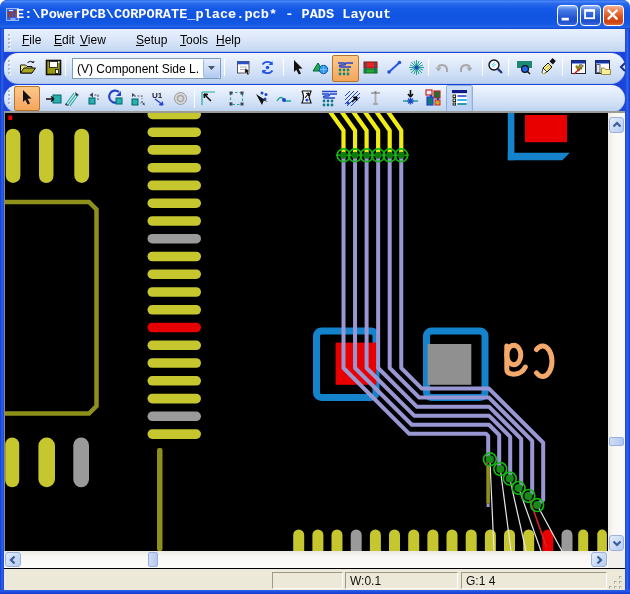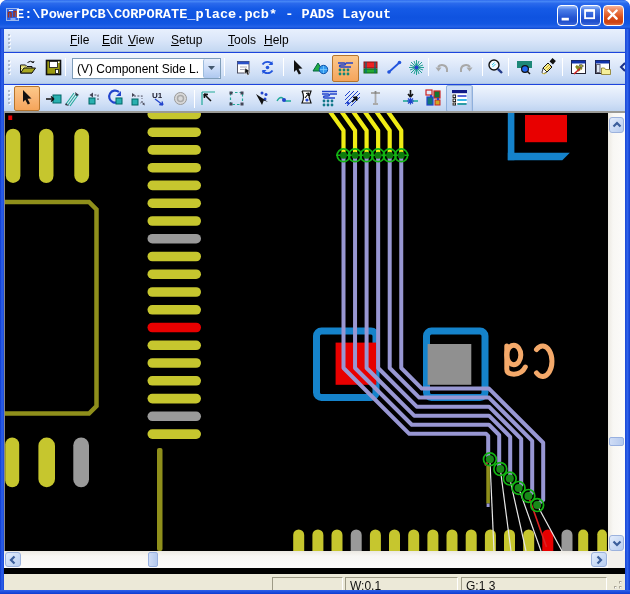--- a/index.html
+++ b/index.html
@@ -16,26 +16,26 @@
 #ticon{position:absolute;left:6px;top:8px;width:13px;height:13px;}
 .wbtn{position:absolute;top:5px;width:21px;height:21px;border-radius:4px;
   border:1px solid #fff;color:#fff;}
 #bmin{left:557px;background:linear-gradient(180deg,#9cbcf8 0%,#4a7de8 20%,#2455d2 60%,#1e4ecb 80%,#3a66da 100%);}
 #bmax{left:580px;background:linear-gradient(180deg,#9cbcf8 0%,#4a7de8 20%,#2455d2 60%,#1e4ecb 80%,#3a66da 100%);}
 #bcls{left:603px;background:linear-gradient(180deg,#f6b198 0%,#ec8052 25%,#da4e18 60%,#cc4212 85%,#e06838 100%);}
 
 #menu{position:absolute;left:4px;top:29px;width:621px;height:23px;
   background:linear-gradient(180deg,#e8f0fd 0%,#dae6f9 50%,#c4d8f2 100%);
   border-bottom:1px solid #a9c2e2;}
-#menu .mi{position:absolute;top:4px;font-size:12px;color:#000;margin-left:48px;}
+#menu .mi{position:absolute;top:4px;font-size:12px;color:#000;}
 .grip{position:absolute;width:3px;}
 .grip i{display:block;width:2px;height:2px;background:#9aa8bc;border-radius:1px;margin:0 0 2px 0;box-shadow:1px 1px 0 #fff;}
 
 .tbar{position:absolute;left:4px;width:621px;
-  background:linear-gradient(180deg,#f0f6fe 0%,#e0eafa 35%,#cfdff6 70%,#bcd2f0 100%);}
+  background:linear-gradient(180deg,#f0f6fe 0%,#e0eafa 35%,#cfdff6 70%,#bcd2f0 100%);border-radius:14px;}
 #tb1{top:53px;height:31px;border-bottom:1px solid #aec5e4;}
 #tb2{top:85px;height:28px;border-bottom:1px solid #8fa8c8;}
 .sep{position:absolute;top:5px;width:1px;height:18px;background:#9db6d6;border-right:1px solid #fff;}
 .ic{position:absolute;width:17px;height:17px;}
 #combo{position:absolute;left:68px;top:5px;width:149px;height:21px;background:#fff;
   border:1px solid #7f9db9;font-size:12px;color:#000;}
 #combo .ct{position:absolute;left:4px;top:3px;white-space:nowrap;}
 #combo .dd{position:absolute;right:0;top:0;width:17px;height:19px;
   background:linear-gradient(180deg,#e6eefc 0%,#cbdcf8 50%,#aec8ef 100%);
   border-left:1px solid #9ebcdd;border-radius:2px;}
@@ -48,21 +48,21 @@
   background:linear-gradient(90deg,#ece9e2 0%,#f8f7f4 30%,#fcfbfa 100%);}
 #hsb{position:absolute;left:4px;top:551px;width:604px;height:17px;
   background:linear-gradient(180deg,#ece9e2 0%,#f8f7f4 30%,#fcfbfa 100%);}
 #corner{position:absolute;left:608px;top:551px;width:17px;height:17px;background:#f2f0ec;}
 .sbtn{position:absolute;border-radius:3px;border:1px solid #9cb2dd;
   background:linear-gradient(135deg,#e3ecfb 0%,#cfdef6 45%,#b8cdf0 100%);}
 .thumb{position:absolute;border-radius:2px;border:1px solid #98b0e0;
   background:linear-gradient(90deg,#cfdcf5,#b4c9ee);}
 
 #status{position:absolute;left:4px;top:568px;width:622px;height:23px;background:#ece9d8;
-  border-top:6px solid #000000;font-size:12px;color:#111;}
+  border-top:1px solid #000000;font-size:12px;color:#111;}
 .pane{position:absolute;top:3px;height:17px;border:1px solid;border-color:#9d9a86 #fff #fff #9d9a86;}
 
 #bl{position:absolute;left:0;top:29px;width:4px;height:565px;background:linear-gradient(90deg,#0f3bd0,#2e62ea 50%,#1947d6);}
 #br{position:absolute;left:625px;top:29px;width:5px;height:565px;background:linear-gradient(90deg,#1947d6,#2e62ea 50%,#0f3bd0);}
 #bb{position:absolute;left:0;top:590px;width:630px;height:4px;background:linear-gradient(180deg,#2e62ea,#0f3bd0);}
 #cline{position:absolute;left:4px;top:111px;width:621px;height:2px;background:#9a9a96;}
 </style>
 </head>
 <body>
 <div id="win">
@@ -87,21 +87,21 @@
   <div id="menu">
     <div class="grip" style="left:4px;top:5px;">
         <i></i>
         <i></i>
         <i></i>
         <i></i>
       </div>
     <span class="mi" style="left:18px;"><u>F</u>ile</span>
     <span class="mi" style="left:50px;"><u>E</u>dit</span>
     <span class="mi" style="left:76px;"><u>V</u>iew</span>
-    <span class="mi" style="left:119px;"><u>S</u>etup</span>
+    <span class="mi" style="left:132px;"><u>S</u>etup</span>
     <span class="mi" style="left:176px;text-align:center;"><u>T</u>ools</span>
     <span class="mi" style="left:212px;"><u>H</u>elp</span>
   </div>
   <div id="tb1" class="tbar">
     <div class="grip" style="left:4px;top:7px;">
         <i></i>
         <i></i>
         <i></i>
         <i></i>
       </div>
@@ -498,21 +498,21 @@
         </svg>
     </div>
   </div>
   <div id="corner"></div>
   <div id="status">
     <div class="pane" style="left:268px;width:71px;"></div>
     <div class="pane" style="left:341px;width:113px;">
         <span style="position:absolute;left:4px;top:1px;">W:0.1</span>
       </div>
     <div class="pane" style="left:457px;width:146px;">
-        <span style="position:absolute;left:4px;top:1px;">G:1 3</span>
+        <span style="position:absolute;left:4px;top:1px;">G:1 4</span>
       </div>
     <svg style="position:absolute;left:605px;top:7px;" width="15" height="14" viewBox="0 0 15 14">
       <g fill="#aca899">
         <rect x="10" y="10" width="2.5" height="2.5"></rect>
           <rect x="10" y="5" width="2.5" height="2.5"></rect>
           <rect x="10" y="0" width="2.5" height="2.5"></rect>
         <rect x="5" y="10" width="2.5" height="2.5"></rect>
           <rect x="5" y="5" width="2.5" height="2.5"></rect>
         <rect x="0" y="10" width="2.5" height="2.5"></rect>
       </g>

